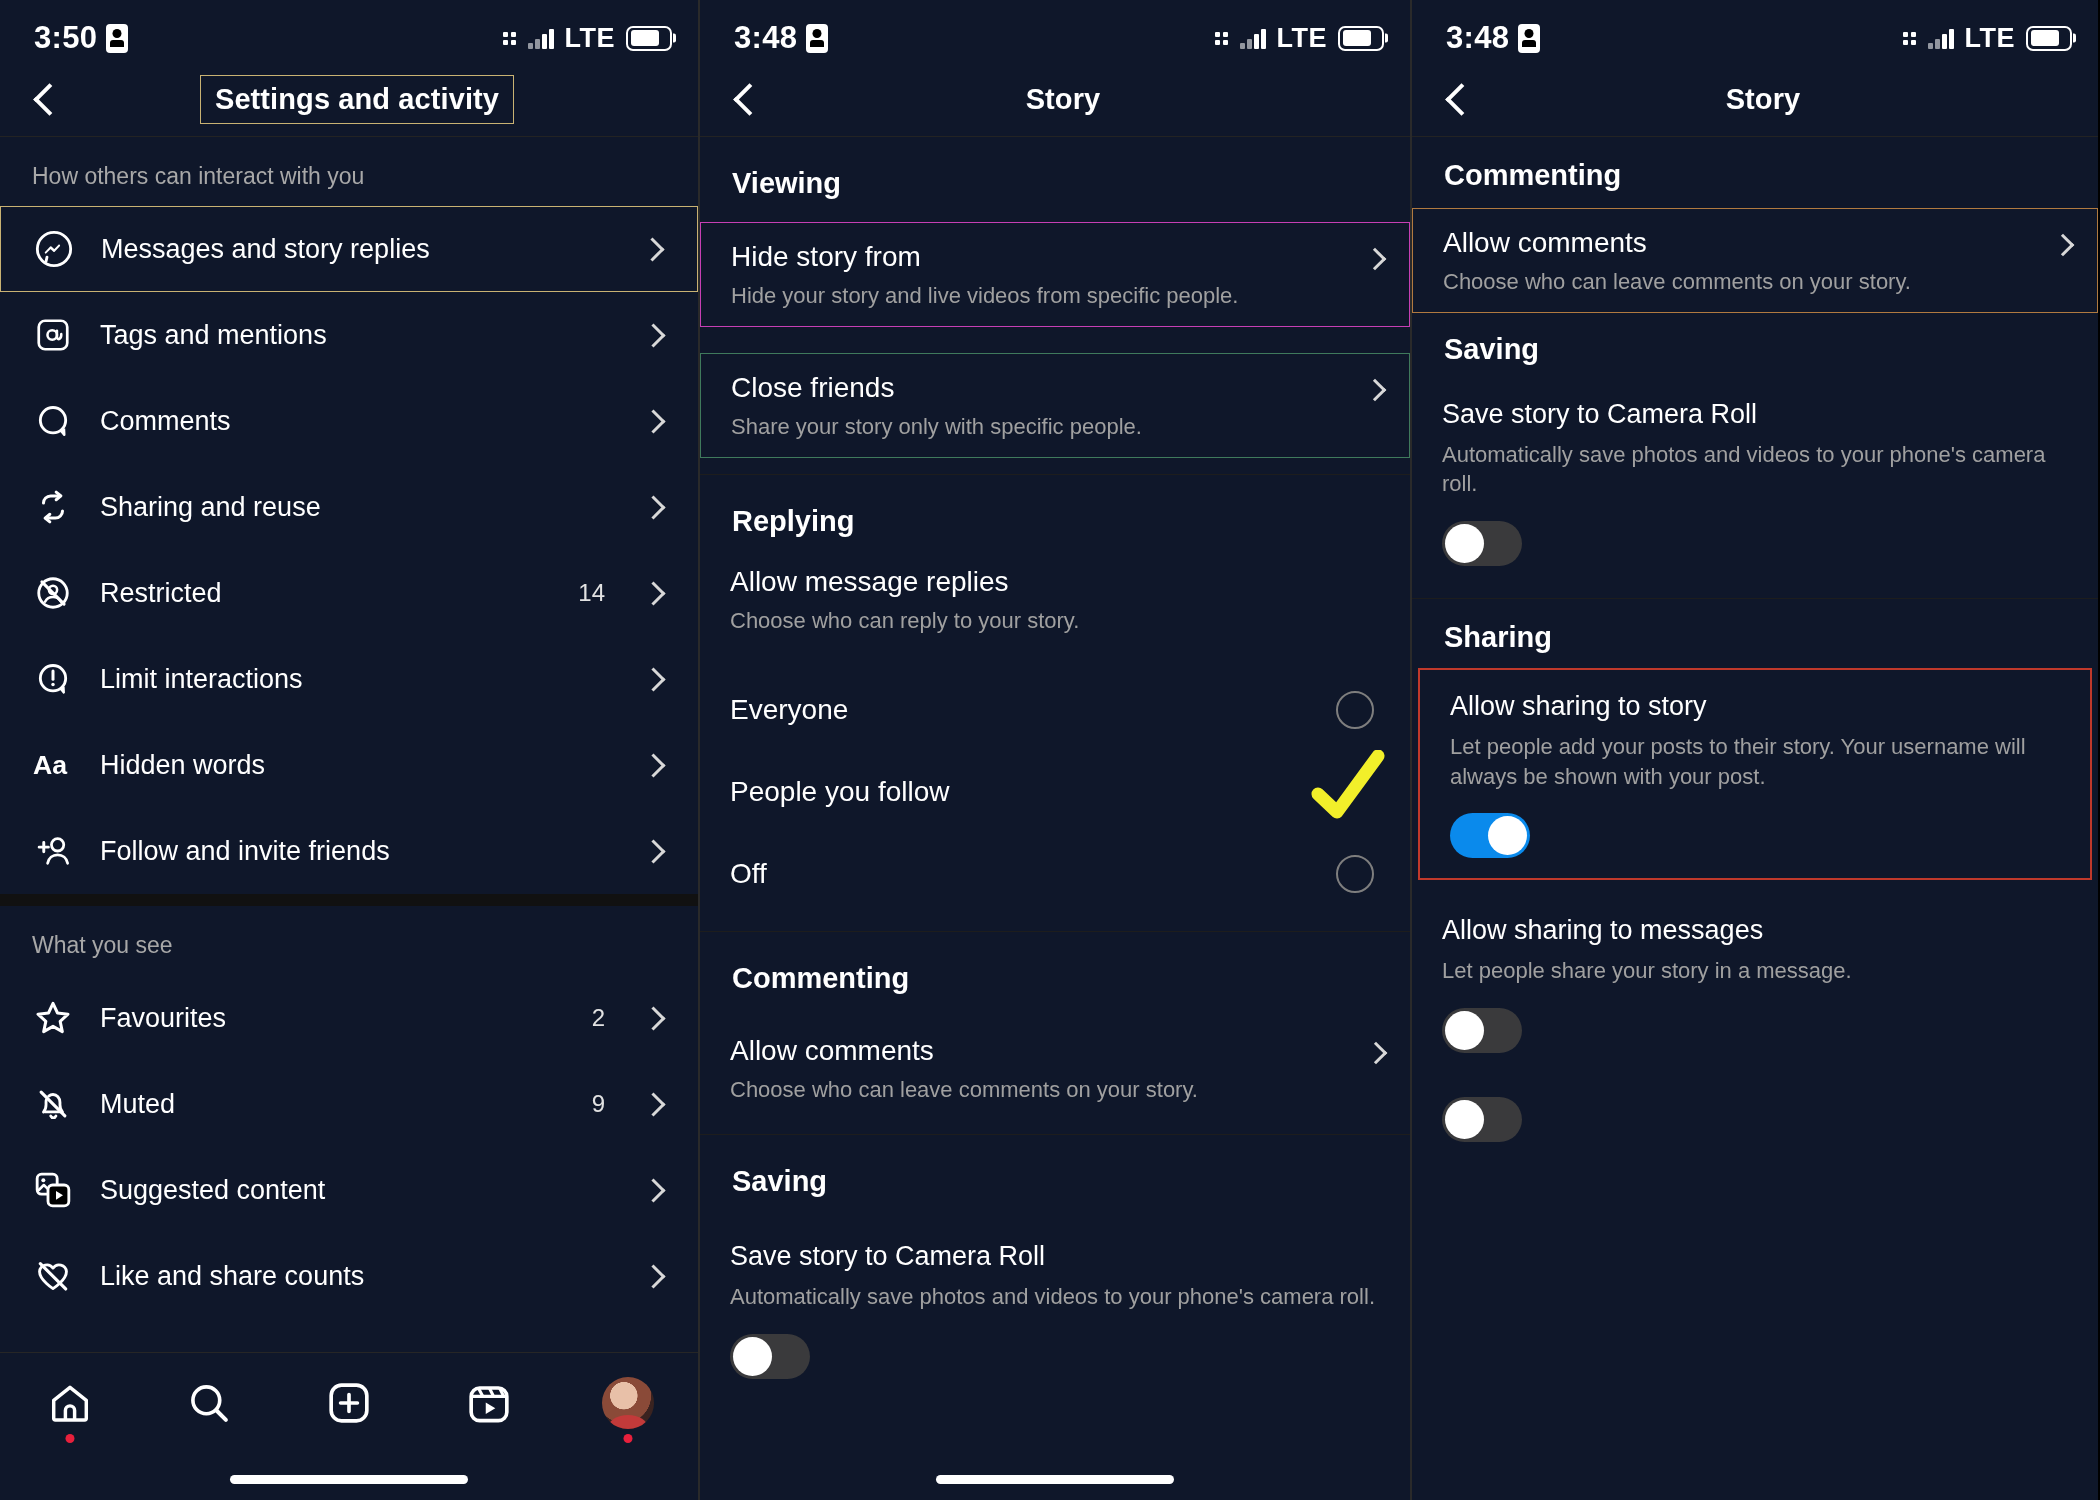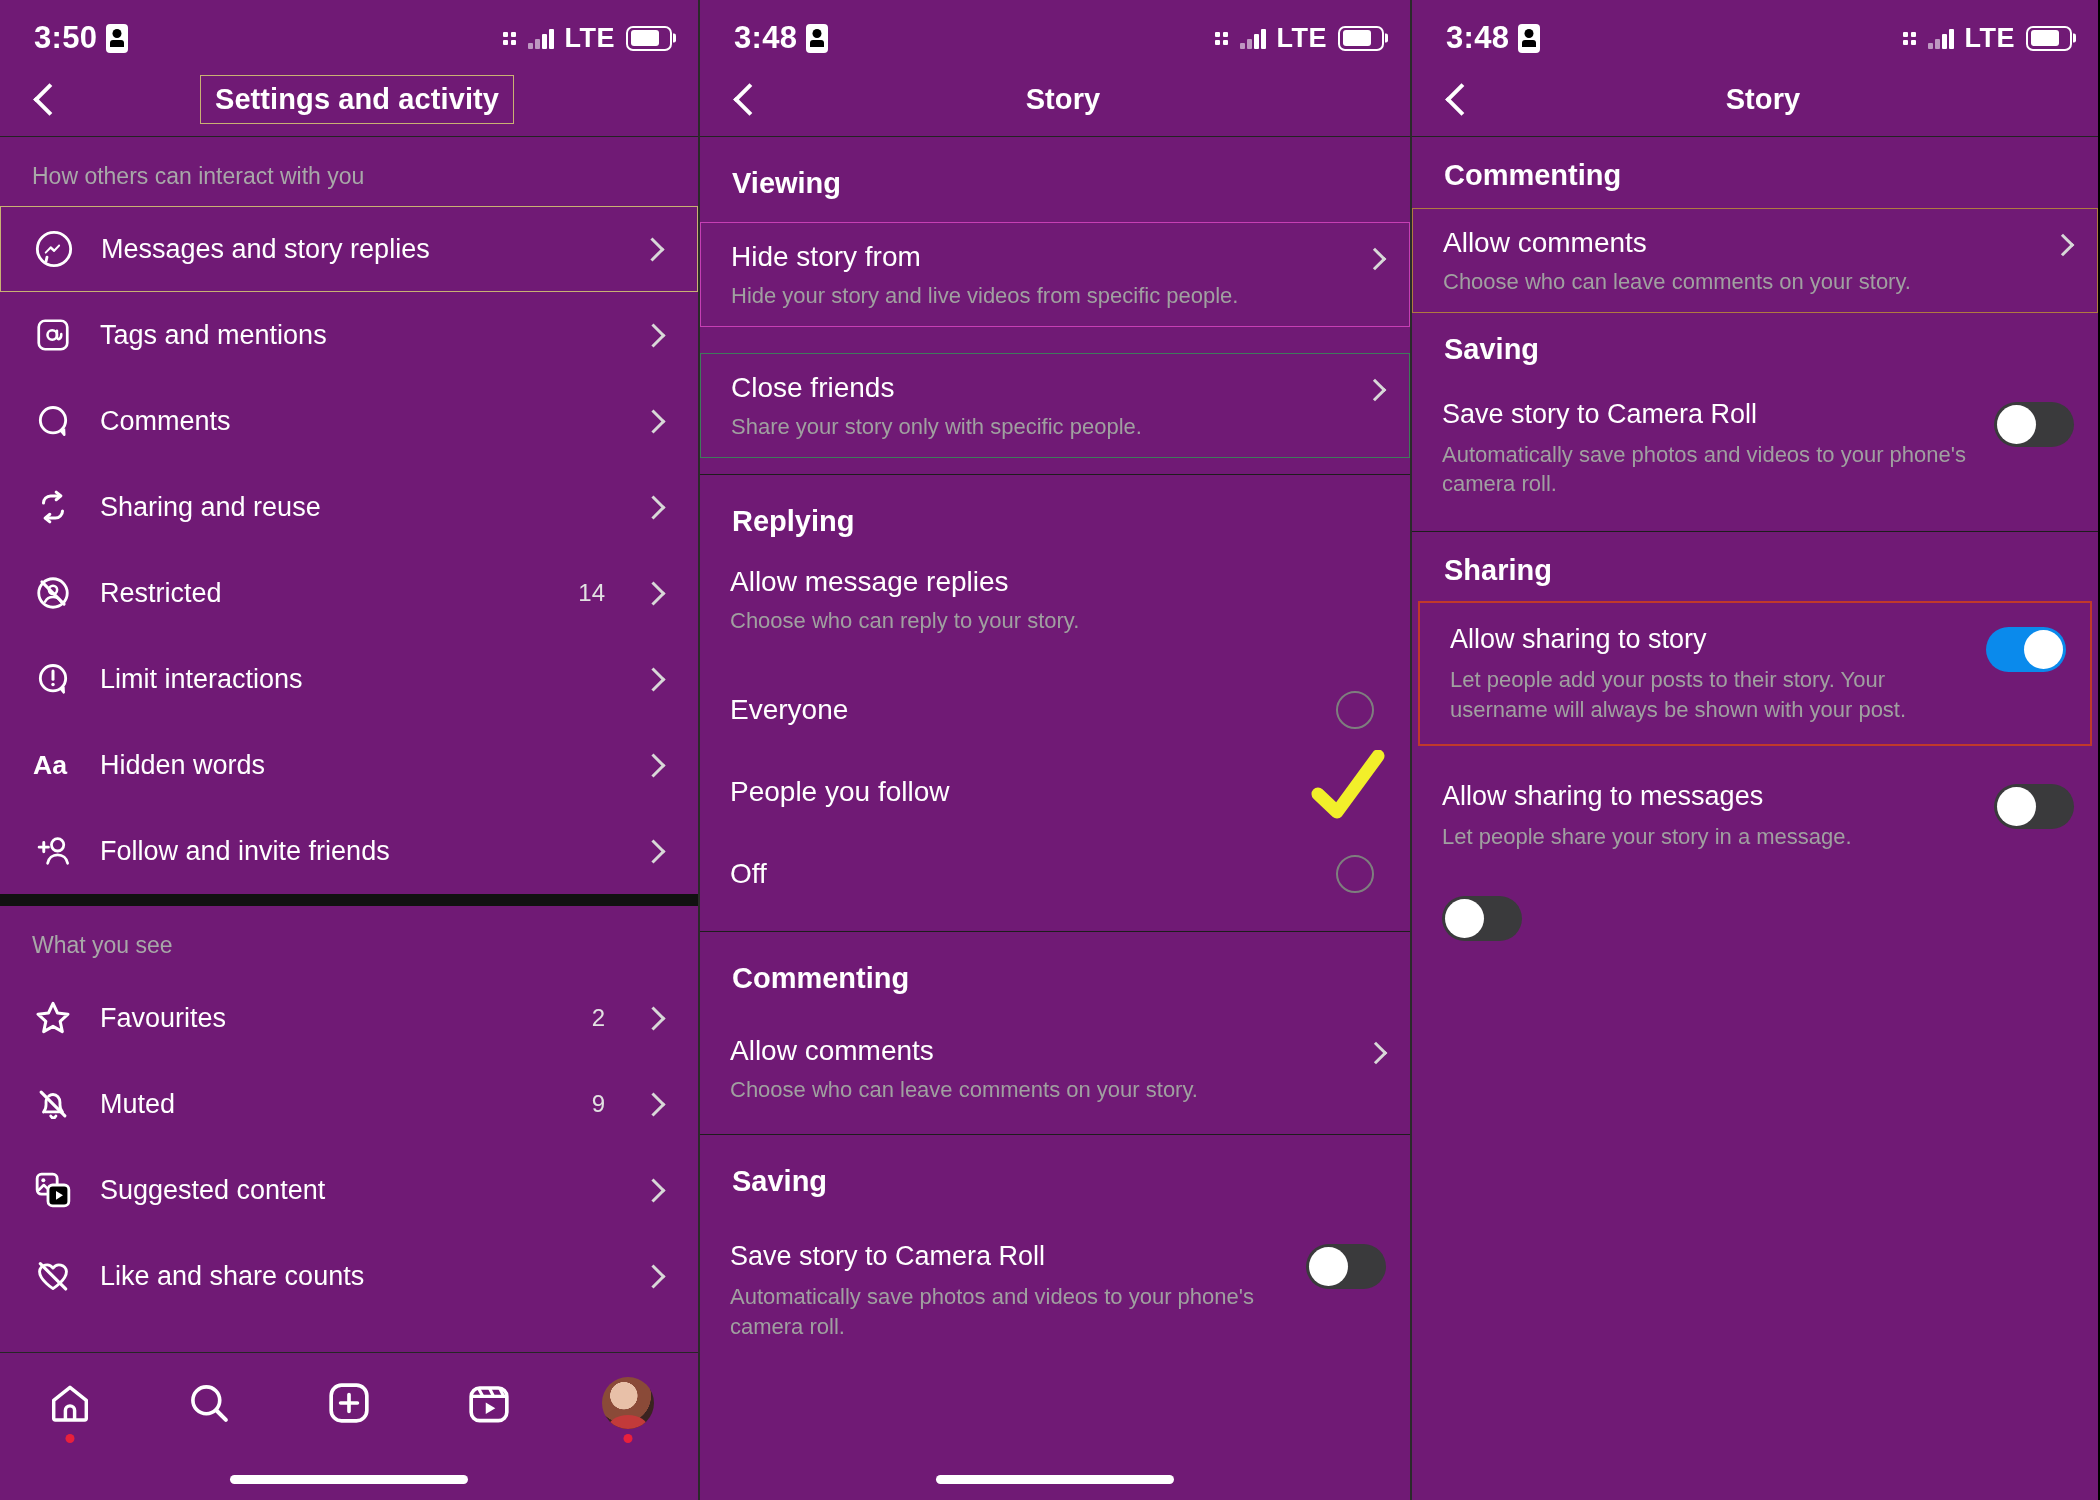--- a/index.html
+++ b/index.html
@@ -6,21 +6,21 @@
   html, body {
     width: 2100px; height: 1500px;
     background: #000;
     font-family: "Liberation Sans", sans-serif;
     overflow: hidden;
   }
   .screens { display: flex; width: 2100px; height: 1500px; }
   .panel {
     position: relative;
     height: 1500px;
-    background: #701a75;
+    background: #0f172a;
     color: #fff;
     overflow: hidden;
   }
   .panel.p1 { width: 700px; border-right: 2px solid #2a2a2a; }
   .panel.p2 { width: 712px; border-right: 2px solid #2a2a2a; }
   .panel.p3 { width: 686px; }
 
   
   .statusbar {
     display: flex; align-items: center; justify-content: space-between;
@@ -147,21 +147,21 @@
     border: 2.2px solid #7e7e7e; flex: none;
   }
   .check-mark {
     width: 62px; height: 56px; position: relative; flex: none;
   }
   .check-mark svg { position: absolute; left: -6px; top: -14px; }
 
   
   .togglerow {
     display: flex; align-items: flex-start; justify-content: space-between;
-    padding: 20px 24px 20px 30px; gap: 18px;
+    padding: 20px 24px 20px 30px; gap: 18px; flex-direction: column;
   }
   .togglerow .texts { flex: 1; }
   .togglerow .t { font-size: 27px; color: #fff; line-height: 1.25; }
   .togglerow .s { font-size: 22px; color: #a0a0a0; line-height: 1.35; margin-top: 8px; }
   .toggle {
     width: 80px; height: 45px; border-radius: 23px;
     background: #3a3a3c; position: relative; flex: none; cursor: pointer;
     margin-top: 4px;
   }
   .toggle i {

